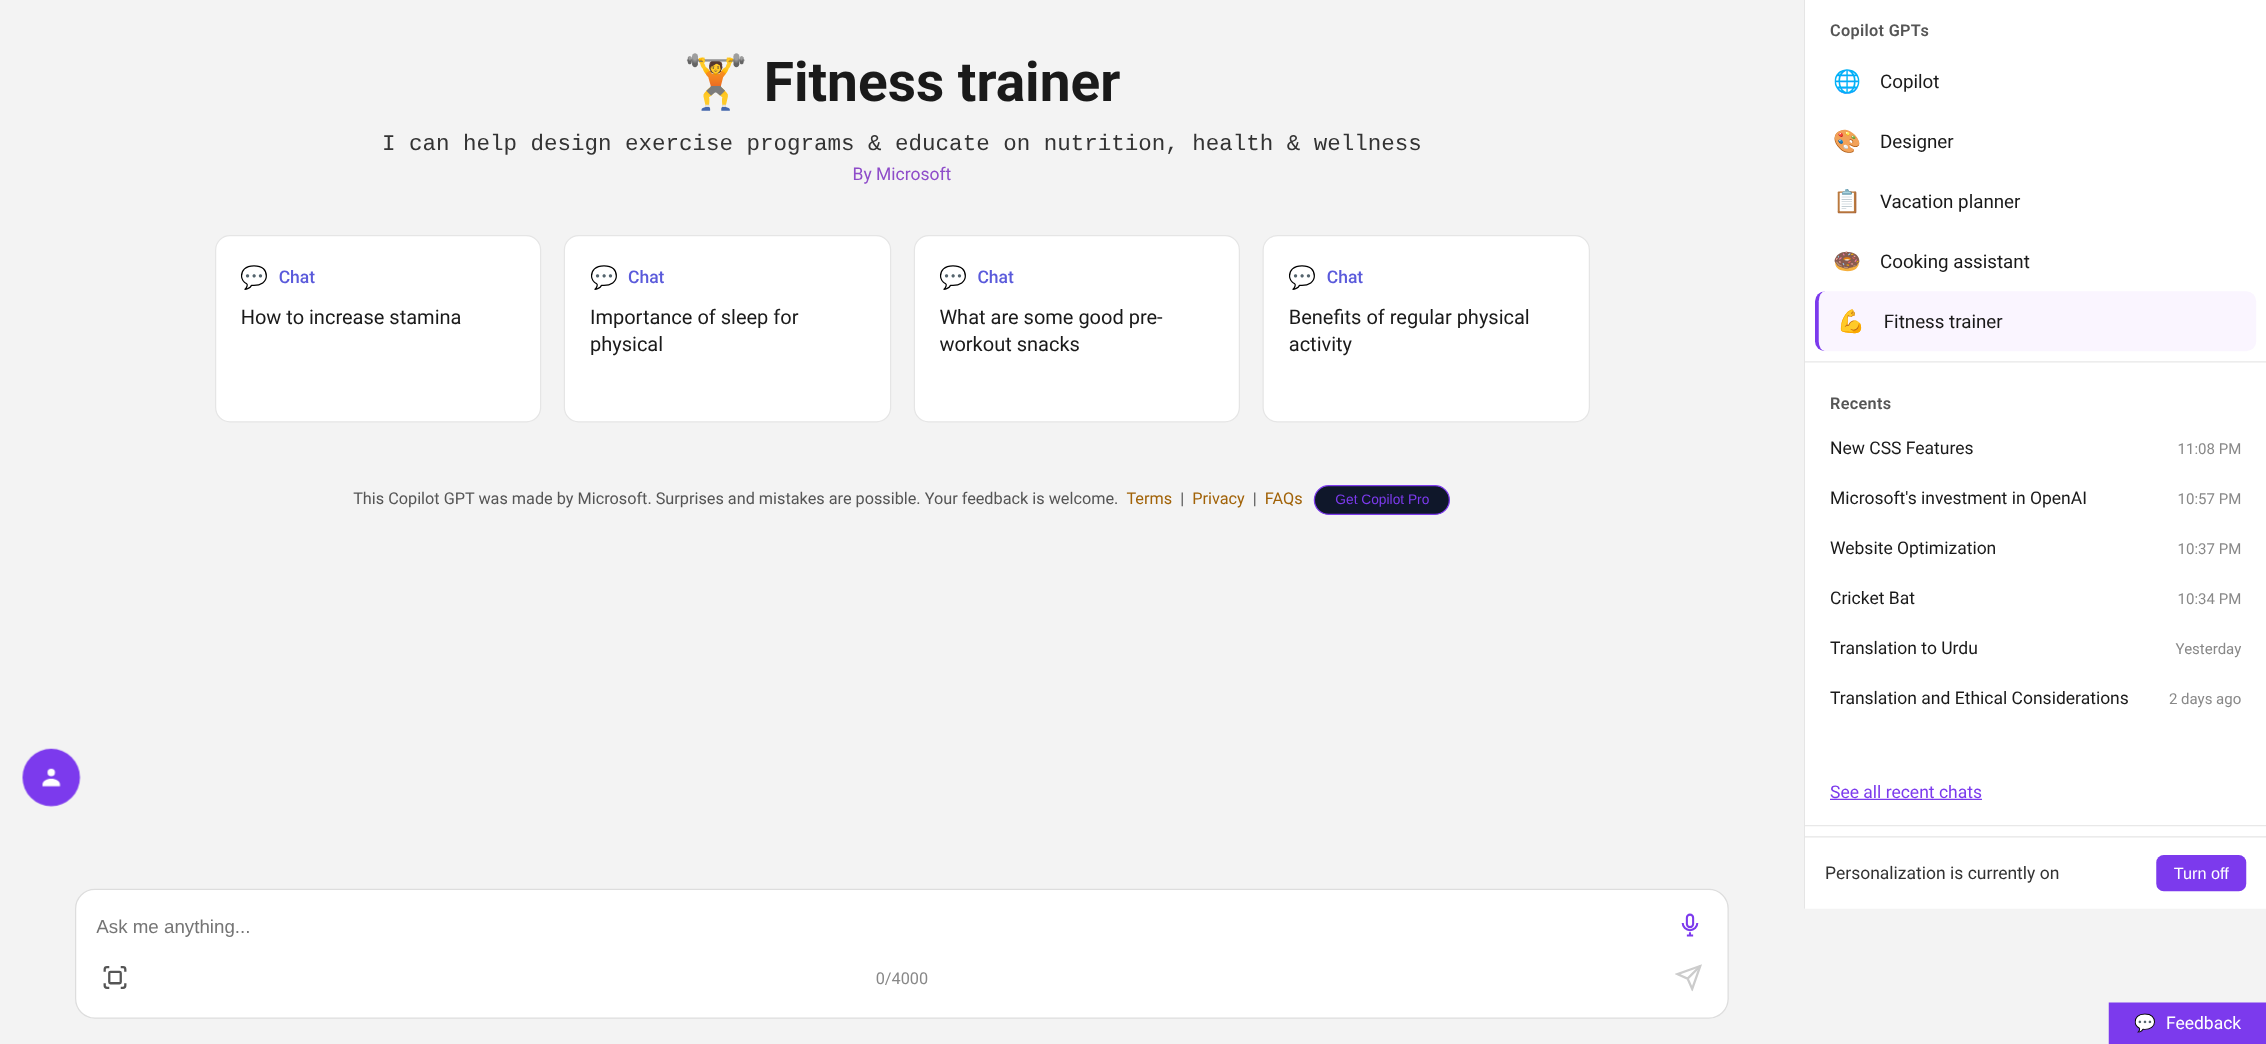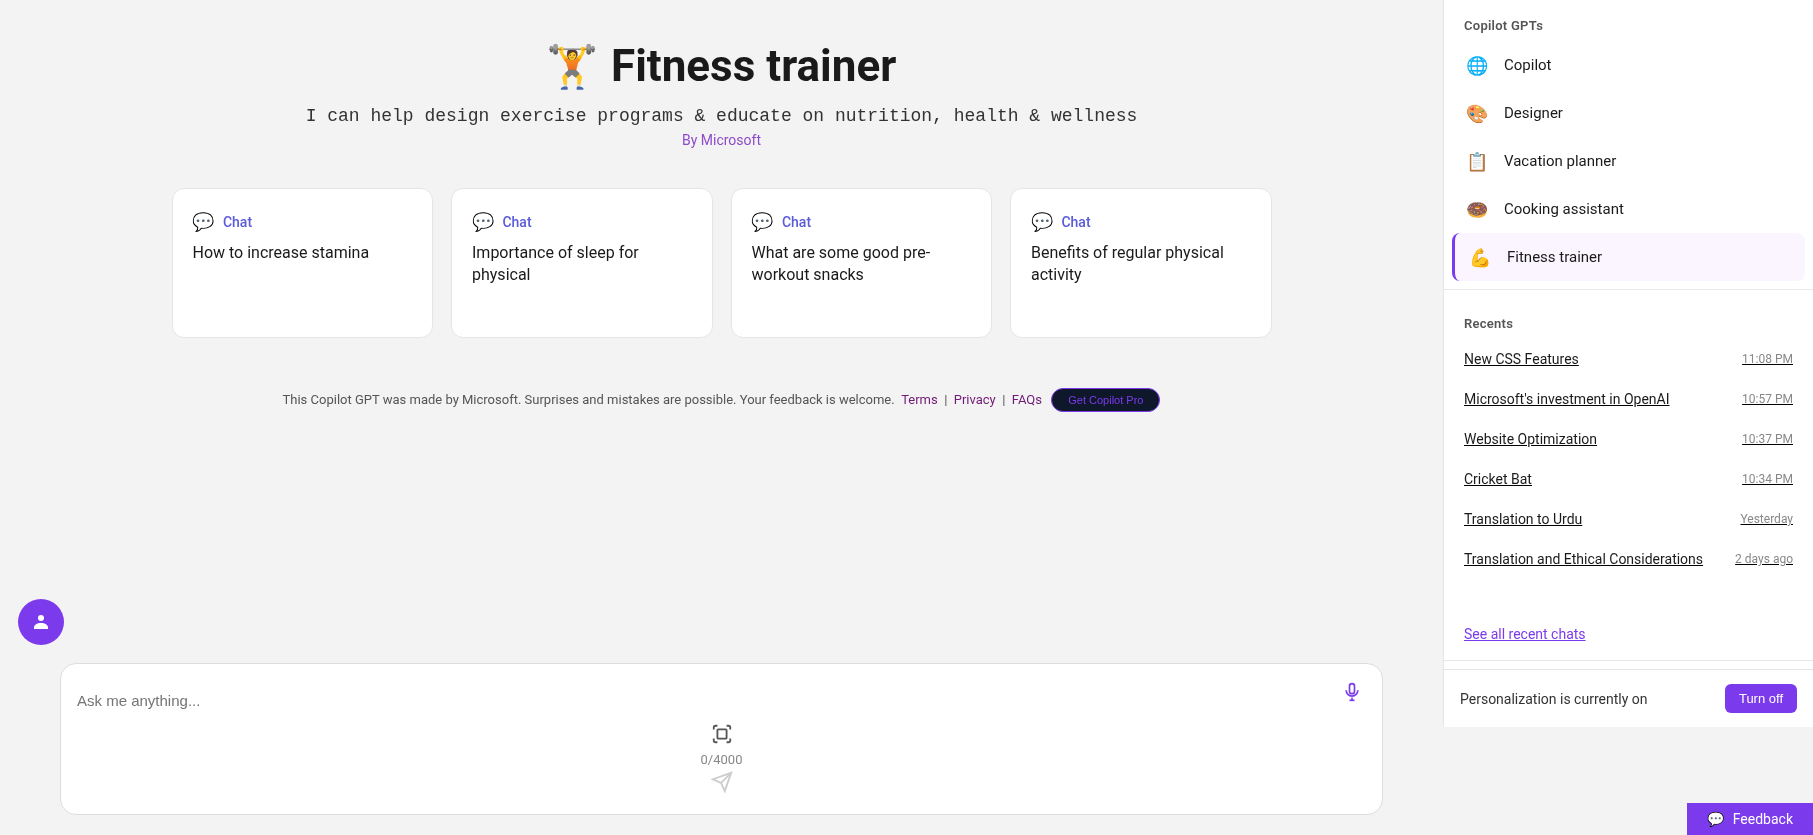--- a/index.html
+++ b/index.html
@@ -108,21 +108,21 @@
     }
 
     
     .disclaimer {
       font-size: 13px;
       color: #555;
       text-align: center;
       margin-bottom: 30px;
     }
     .disclaimer a {
-      color: #701a75;
+      color: #a16207;
       text-decoration: none;
       margin-top: 33px;
     }
     .get-copilot-btn {
       display: inline-block;
       border: 1.5px solid #7c3aed;
       border-radius: 20px;
       padding: 5px 16px;
       font-size: 11px;
       color: #7c3aed;
@@ -145,21 +145,21 @@
       background: white;
       border: 1px solid #ddd;
       border-radius: 16px;
       padding: 14px 16px;
       display: flex;
       flex-direction: column;
       gap: 10px;
     }
     .input-row {
       display: flex;
-      align-items: flex-end;
+      align-items: center;
       gap: 24px;
     }
     .input-field {
       flex: 1;
       border: none;
       outline: none;
       font-size: 15px;
       color: #888;
       background: transparent;
     }
@@ -168,21 +168,20 @@
       border: none;
       cursor: pointer;
       padding: 4px;
       color: #7c3aed;
     }
     .mic-btn svg { width: 20px; height: 20px; }
     .input-bottom-row {
       display: flex;
       align-items: center;
       justify-content: space-between;
-      flex-direction: column;
     }
     .scan-btn {
       background: none;
       border: none;
       cursor: pointer;
       color: #555;
       padding: 4px;
     }
     .scan-btn svg { width: 22px; height: 22px; }
     .char-count {
@@ -253,21 +252,20 @@
       height: 1px;
       background: #e8e8e8;
       margin: 8px 0;
     }
 
     
     .recents-section {
       flex: 1;
       overflow-y: auto;
       padding: 0 8px;
-      text-decoration: underline;
     }
     .recent-item {
       display: flex;
       align-items: center;
       justify-content: space-between;
       padding: 12px 12px;
       border-radius: 8px;
       cursor: pointer;
       font-size: 14px;
     }

